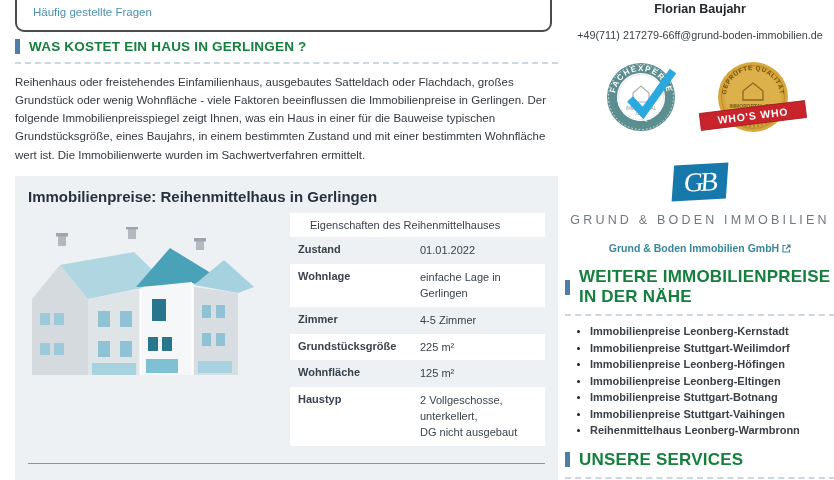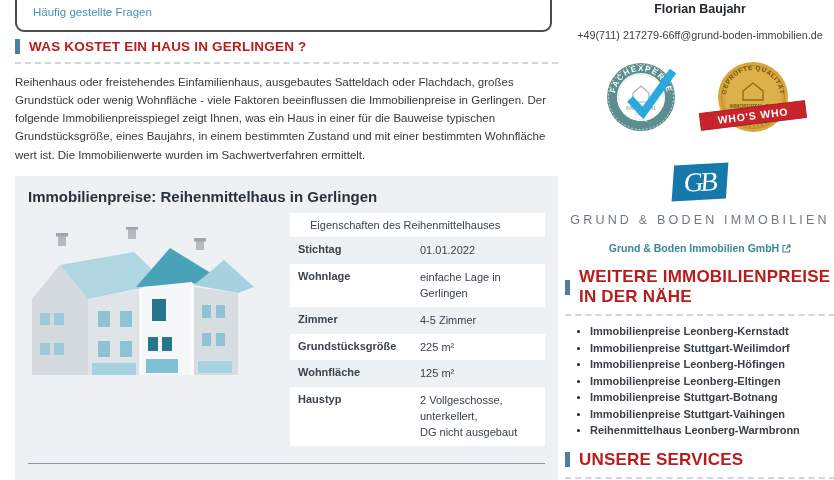--- a/index.html
+++ b/index.html
@@ -6,21 +6,21 @@
   .screen{position:relative;width:834px;height:480px;overflow:hidden;background:#fff;
           font-family:"Liberation Sans","DejaVu Sans",sans-serif;color:#33393f;}
   
   .left-col{position:absolute;left:15px;top:0;width:543px;}
   .faq-box{position:relative;margin-top:-18px;width:537px;height:50px;
            border:2px solid #4b4b4b;border-radius:9px;box-sizing:border-box;}
   .faq-link{position:absolute;left:16px;top:22px;font-size:11.5px;color:#4d91b0;cursor:pointer;}
   .sec-head{display:flex;align-items:center;gap:9px;margin-top:7px;padding-bottom:8px;
             border-bottom:2px dashed #ccd7df;}
   .sec-head .bar{width:5px;height:15px;background:#4e7da8;flex:0 0 auto;}
-  .sec-head .txt{font-size:13.5px;font-weight:700;color:#b91c1c;letter-spacing:.2px;}
+  .sec-head .txt{font-size:13.5px;font-weight:700;color:#15803d;letter-spacing:.2px;}
   .intro{margin-top:9px;font-size:11.5px;line-height:1.58;color:#33393f;}
   .price-card{margin-top:12px;background:#edf1f4;padding:8px 13px;height:380px;box-sizing:border-box;}
   .card-title{font-size:15px;font-weight:700;color:#28323e;margin:4px 0 8px;}
   .card-body{display:flex;}
   .house-wrap{width:252px;padding-top:14px;}
   .props{width:255px;margin-left:auto;font-size:11px;color:#3a424c;}
   .prow{display:flex;align-items:flex-start;min-height:26px;padding:0 8px;box-sizing:border-box;}
   .prow.head{min-height:24px;align-items:center;padding-left:20px;}
   .prow.white{background:#fff;}
   .plabel{width:122px;flex:0 0 auto;font-weight:700;padding:6px 0 5px;}
@@ -115,21 +115,21 @@
             <line x1="112.5" y1="62" x2="112.5" y2="148" stroke="#ffffff" stroke-width="2"></line>
             <line x1="164.5" y1="56" x2="164.5" y2="148" stroke="#ffffff" stroke-width="2"></line>
           </svg>
         </div>
 
         <div class="props">
           <div class="prow head white">
             <span>Eigenschaften des Reihenmittelhauses</span>
           </div>
           <div class="prow">
-            <span class="plabel">Stichtag</span>
+            <span class="plabel">Zustand</span>
             <span class="pvalue">01.01.2022</span>
           </div>
           <div class="prow white">
             <span class="plabel">Wohnlage</span>
             <span class="pvalue">einfache Lage in Gerlingen</span>
           </div>
           <div class="prow">
             <span class="plabel">Zimmer</span>
             <span class="pvalue">4-5 Zimmer</span>
           </div>

